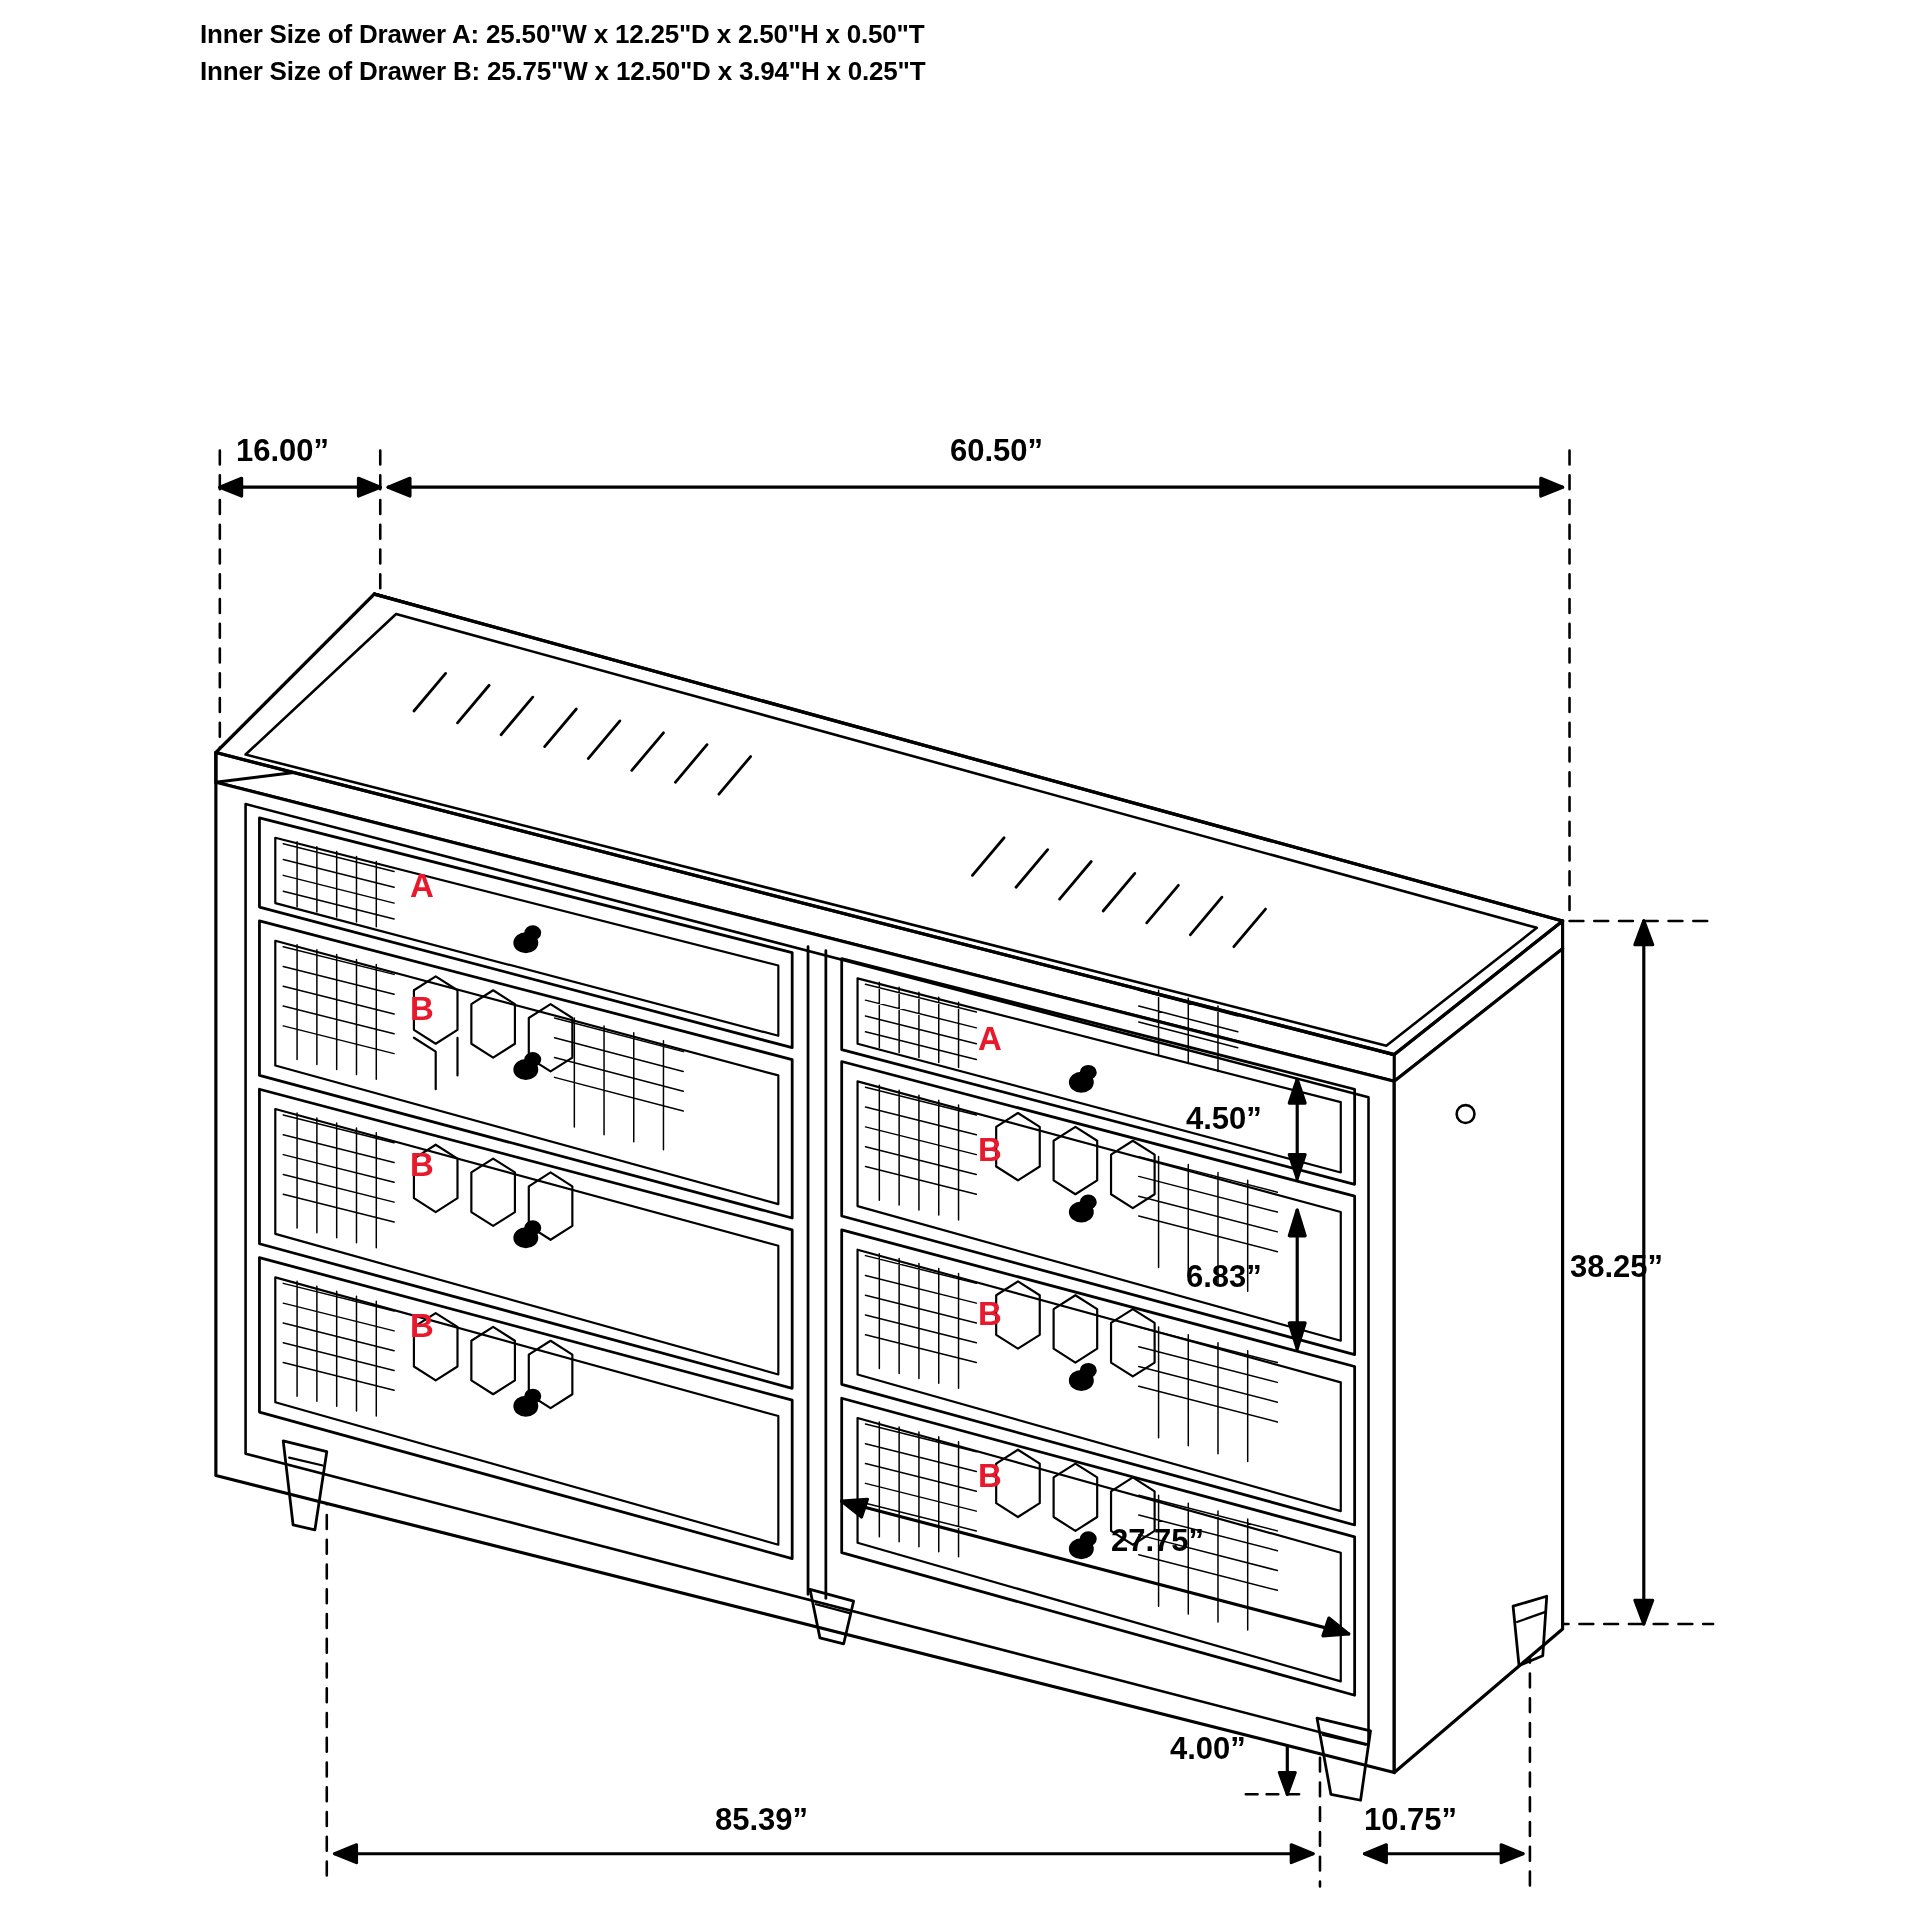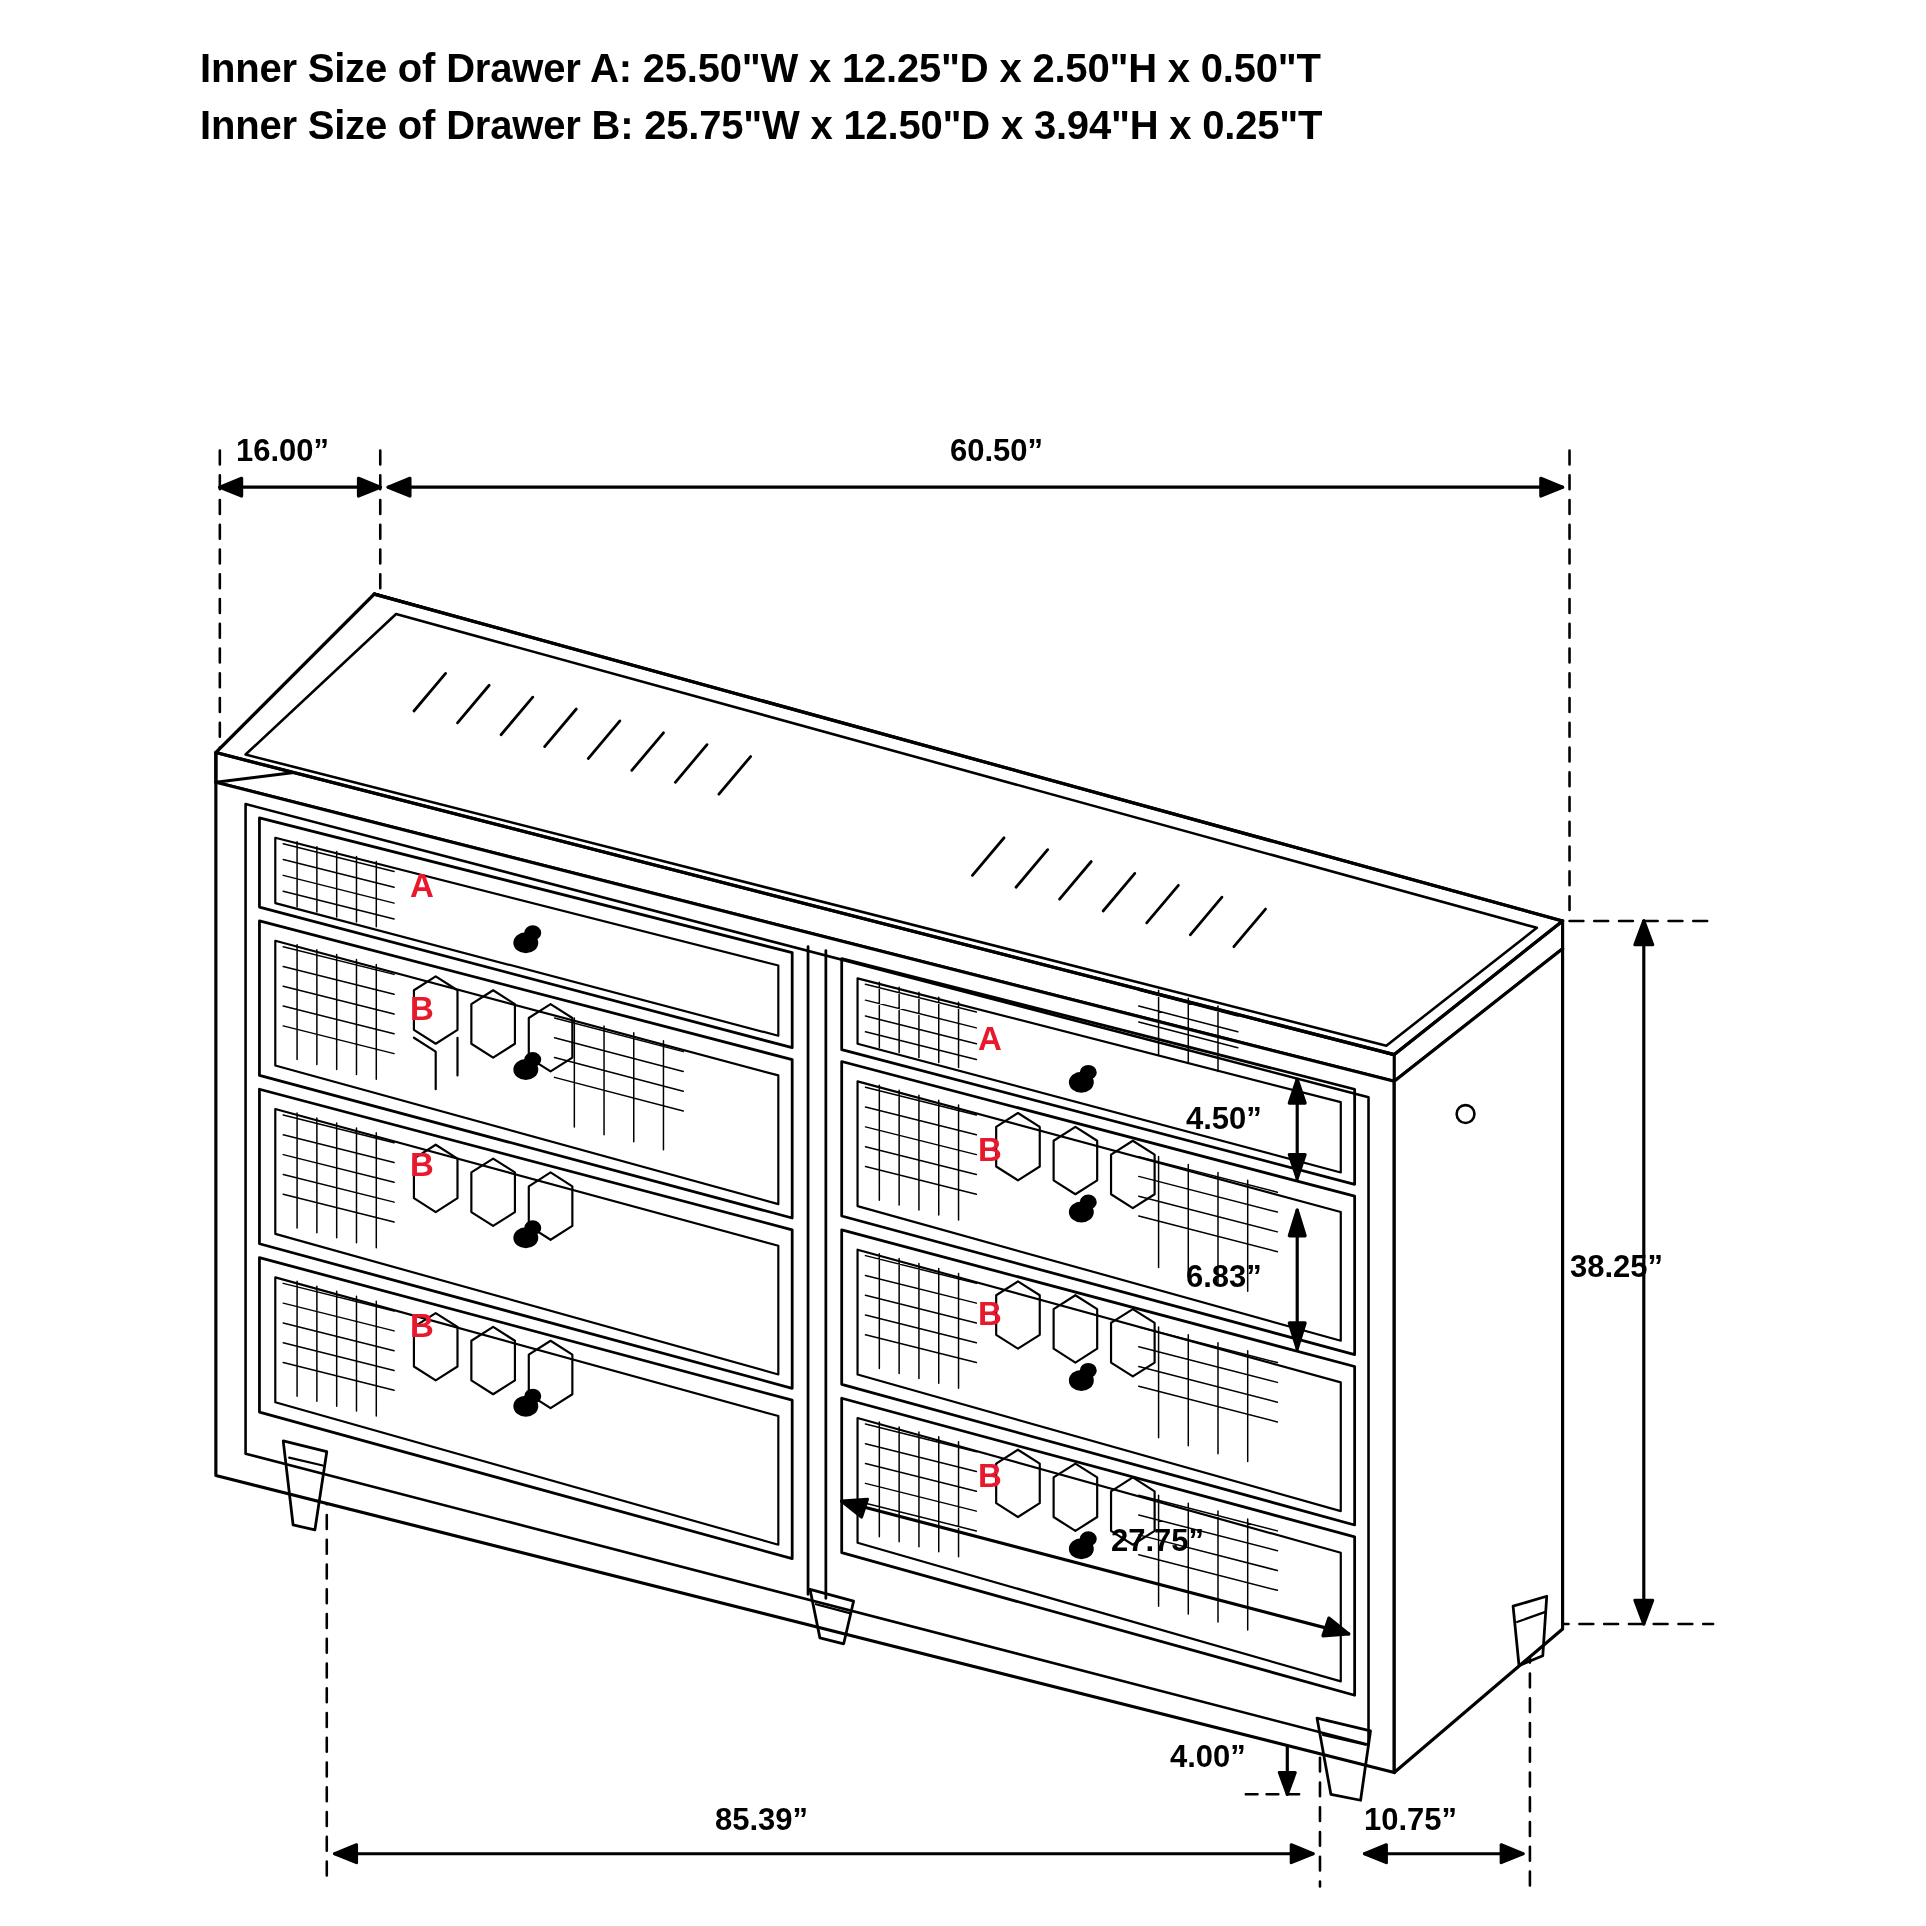--- a/index.html
+++ b/index.html
@@ -1,17 +1,17 @@
 <!DOCTYPE html>
 <html><head>
 <meta charset="utf-8">
 <style>
   html,body{margin:0;padding:0;background:#ffffff;}
   body{width:1927px;height:1927px;position:relative;font-family:"Liberation Sans",sans-serif;overflow:hidden;}
-  .spec{position:absolute;left:200px;top:40px;font-size:40px;font-weight:bold;color:#000;line-height:1.42;letter-spacing:-0.2px;}
+  .spec{position:absolute;left:200px;top:16px;font-size:26px;font-weight:bold;color:#000;line-height:1.42;letter-spacing:-0.2px;}
   .spec div{white-space:nowrap;}
   #canvas{position:absolute;left:0;top:0;width:1927px;height:1927px;}
   .dimlabel{position:absolute;font-size:31px;font-weight:bold;color:#000;white-space:nowrap;}
   .drawerlabel{position:absolute;font-size:33px;font-weight:bold;color:#e8192c;}
 </style>
 </head>
 <body>
 
 <div class="spec">
   <div>Inner Size of Drawer A: 25.50"W x 12.25"D x 2.50"H x 0.50"T</div>
@@ -234,21 +234,21 @@
     <path d="M1362,1650 L1336,1652 L1342,1634 Z" fill="#000"></path>
   </g>
 </svg>
 
 <div class="dimlabel" style="left:236px;top:433px;">16.00”</div>
 <div class="dimlabel" style="left:950px;top:433px;">60.50”</div>
 <div class="dimlabel" style="left:1186px;top:1101px;">4.50”</div>
 <div class="dimlabel" style="left:1186px;top:1259px;">6.83”</div>
 <div class="dimlabel" style="left:1111px;top:1523px;">27.75”</div>
 <div class="dimlabel" style="left:1570px;top:1249px;">38.25”</div>
-<div class="dimlabel" style="left:1170px;top:1731px;margin-top:8px;">4.00”</div>
+<div class="dimlabel" style="left:1170px;top:1731px;">4.00”</div>
 <div class="dimlabel" style="left:715px;top:1802px;">85.39”</div>
 <div class="dimlabel" style="left:1364px;top:1802px;">10.75”</div>
 
 <div class="drawerlabel" style="left:410px;top:867px;">A</div>
 <div class="drawerlabel" style="left:410px;top:990px;">B</div>
 <div class="drawerlabel" style="left:410px;top:1146px;">B</div>
 <div class="drawerlabel" style="left:410px;top:1307px;">B</div>
 <div class="drawerlabel" style="left:978px;top:1020px;">A</div>
 <div class="drawerlabel" style="left:978px;top:1131px;">B</div>
 <div class="drawerlabel" style="left:978px;top:1295px;">B</div>

